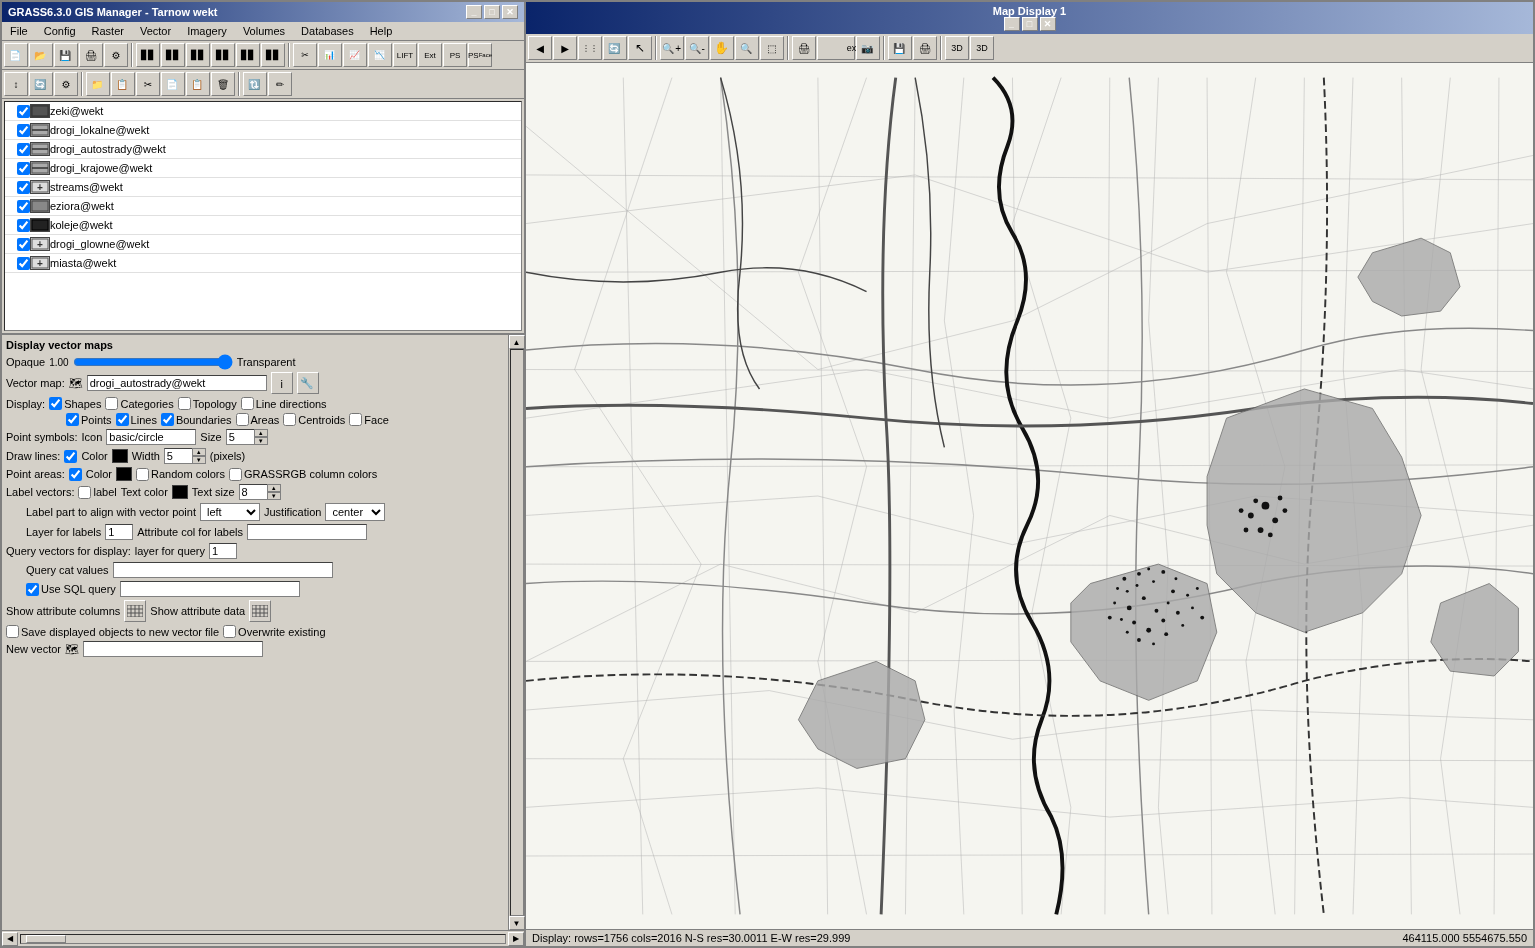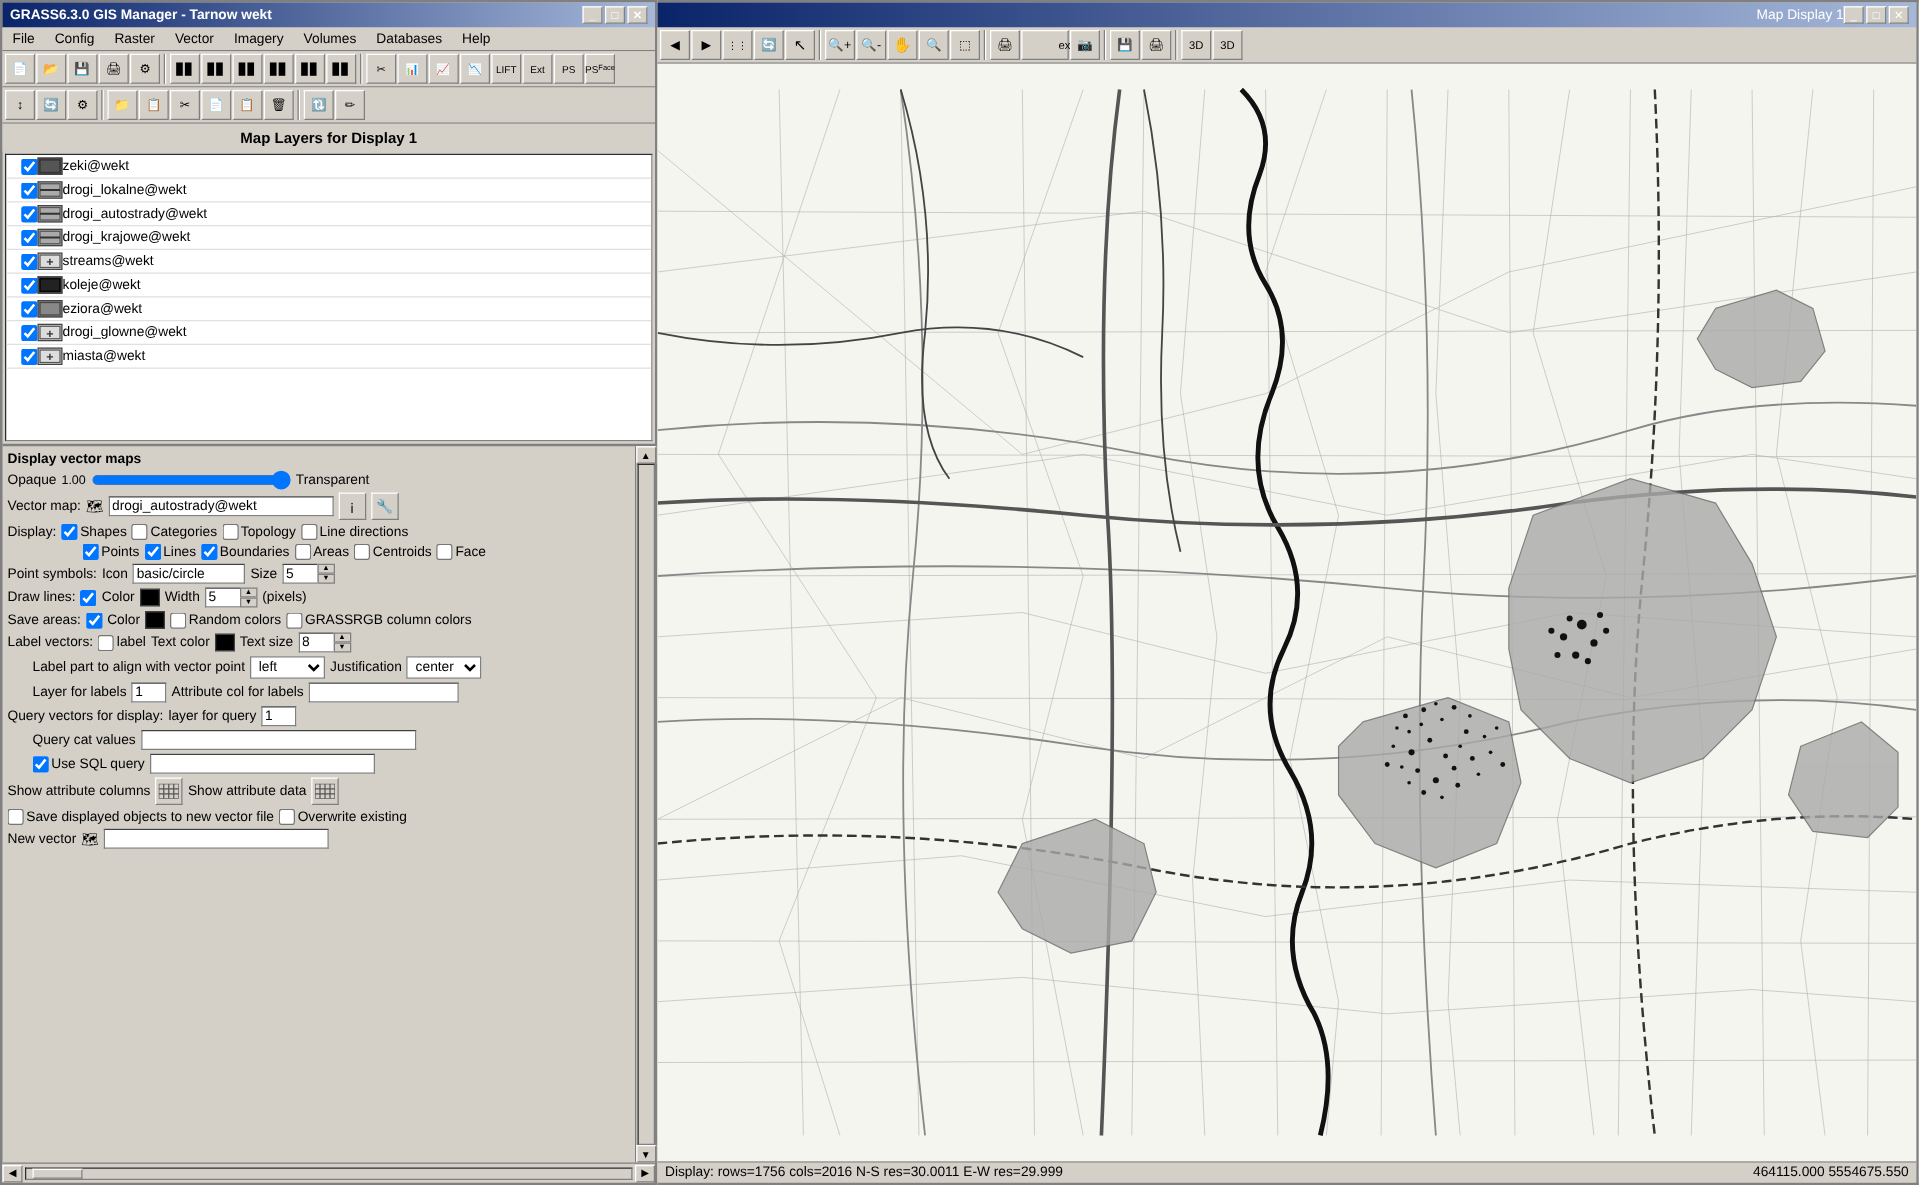--- a/index.html
+++ b/index.html
@@ -215,21 +215,22 @@
     }
 
     .map-titlebar {
       background: linear-gradient(to right, #0a246a, #a6b8d9);
       color: white;
       padding: 3px 6px;
       display: flex;
       justify-content: flex-end;
       align-items: center;
       font-size: 11px;
-      font-weight: normal;
+      font-weight: bold;
+      flex-direction: column;
     }
 
     .map-toolbar {
       display: flex;
       flex-wrap: wrap;
       border-bottom: 1px solid #808080;
       padding: 2px;
       gap: 1px;
       background: #d4d0c8;
     }
@@ -386,21 +387,20 @@
     <div class="toolbar-btn">📋</div>
     <div class="toolbar-btn" style="font-size:10px;">✂</div>
     <div class="toolbar-btn">📄</div>
     <div class="toolbar-btn">📋</div>
     <div class="toolbar-btn">🗑</div>
     <div class="toolbar-separator"></div>
     <div class="toolbar-btn" style="font-size:10px;">🔃</div>
     <div class="toolbar-btn" style="font-size:10px;">✏</div>
   </div>
 
-  <div class="section-title">Map Layers for Display 1</div>
 
   <div class="layers-panel" style="max-height: 230px;">
     <div class="layer-item">
       <input type="checkbox" checked="" style="">
       <div class="layer-icon dark">
           <svg width="18" height="12">
             <rect x="1" y="1" width="16" height="10" fill="#555" stroke="#333"></rect>
           </svg>
         </div>
       <span class="layer-name">zeki@wekt</span>
@@ -440,35 +440,35 @@
       <div class="layer-icon cross">
           <svg width="18" height="12">
             <rect x="1" y="1" width="16" height="10" fill="#ddd" stroke="#555"></rect>
             <text x="9" y="10" text-anchor="middle" font-size="10" fill="#333">+</text>
           </svg>
         </div>
       <span class="layer-name">streams@wekt</span>
     </div>
     <div class="layer-item">
       <input type="checkbox" checked="" style="">
+      <div class="layer-icon">
+          <svg width="18" height="12">
+            <rect x="1" y="1" width="16" height="10" fill="#888" stroke="#444"></rect>
+          </svg>
+        </div>
+      <span class="layer-name">eziora@wekt</span>
+    </div>
+    <div class="layer-item">
+      <input type="checkbox" checked="" style="">
       <div class="layer-icon dark">
           <svg width="18" height="12">
             <rect x="1" y="1" width="16" height="10" fill="#222" stroke="#000"></rect>
           </svg>
         </div>
       <span class="layer-name">koleje@wekt</span>
-    </div>
-    <div class="layer-item">
-      <input type="checkbox" checked="" style="">
-      <div class="layer-icon">
-          <svg width="18" height="12">
-            <rect x="1" y="1" width="16" height="10" fill="#888" stroke="#444"></rect>
-          </svg>
-        </div>
-      <span class="layer-name">eziora@wekt</span>
     </div>
     <div class="layer-item">
       <input type="checkbox" checked="" style="">
       <div class="layer-icon cross">
           <svg width="18" height="12">
             <rect x="1" y="1" width="16" height="10" fill="#ddd" stroke="#555"></rect>
             <text x="9" y="10" text-anchor="middle" font-size="10" fill="#333">+</text>
           </svg>
         </div>
       <span class="layer-name">drogi_glowne@wekt</span>
@@ -575,21 +575,21 @@
           <input type="text" class="spin-input" value="5" style="width: 28px;">
           <div class="spinner">
             <div class="spinner-btn">▲</div>
             <div class="spinner-btn">▼</div>
           </div>
         </div>
         <span class="form-label">(pixels)</span>
       </div>
 
       <div class="form-row">
-        <span class="form-label">Save areas:</span>
+        <span class="form-label">Point areas:</span>
         <input type="checkbox" checked="" style="">
         <span class="form-label">Color</span>
         <div class="color-box"></div>
         <label class="checkbox-label">
           <input type="checkbox" style="">
           <span>Random colors</span>
         </label>
         <label class="checkbox-label">
           <input type="checkbox" style="">
           <span>GRASSRGB column colors</span>

